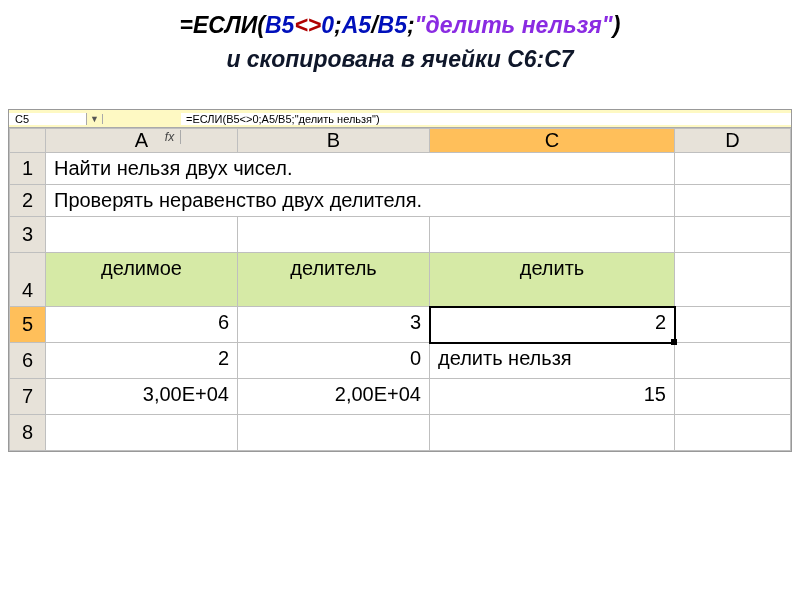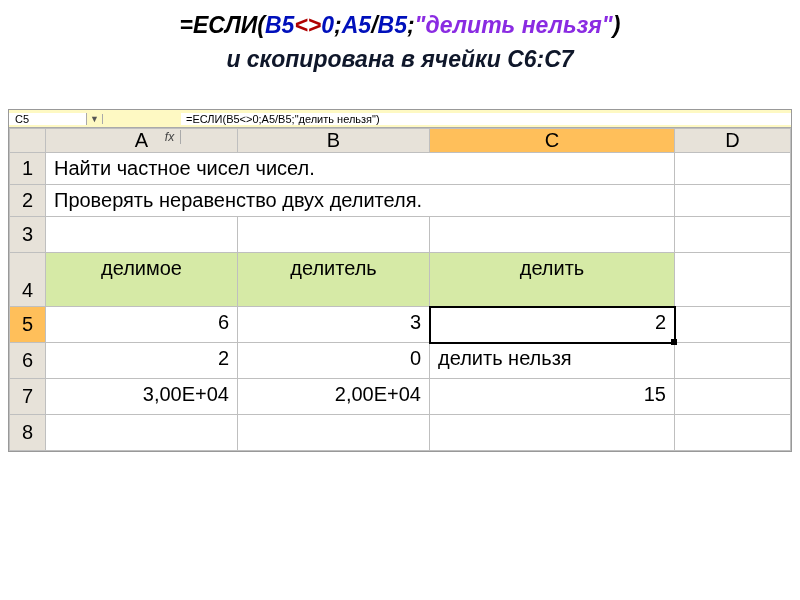--- a/index.html
+++ b/index.html
@@ -185,21 +185,21 @@
         <tr>
       <th class="rownum"></th>
       <th class="colhdr colA">A</th>
       <th class="colhdr colB">B</th>
       <th class="colhdr colC hl">C</th>
       <th class="colhdr colD">D</th>
     </tr>
     <tr class="row12">
       <th class="rownum">1</th>
       <td colspan="3">
-            <span class="cell overflow">Найти частное чисел чисел.</span>
+            <span class="cell overflow">Найти нельзя двух чисел.</span>
           </td>
       <td></td>
     </tr>
     <tr class="row12">
       <th class="rownum">2</th>
       <td colspan="3" class="merged-line">
             <span class="cell overflow">Проверять неравенство двух делителя.</span>
           </td>
       <td></td>
     </tr>

